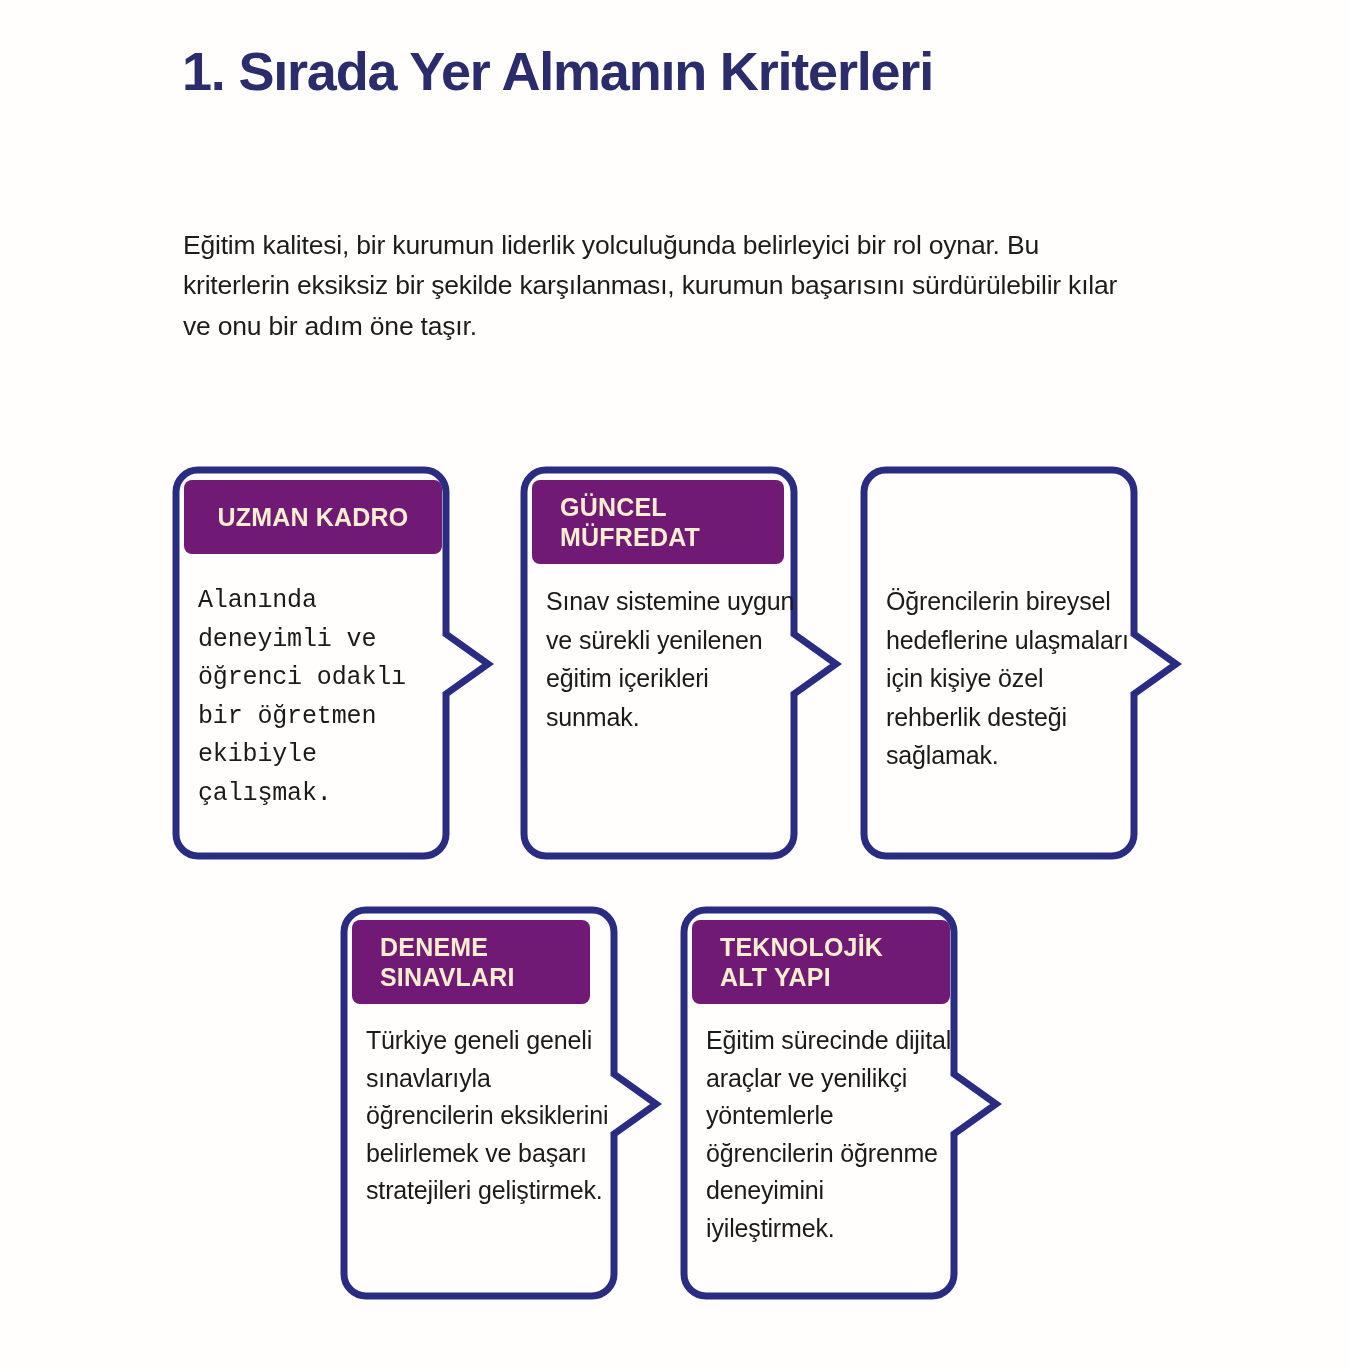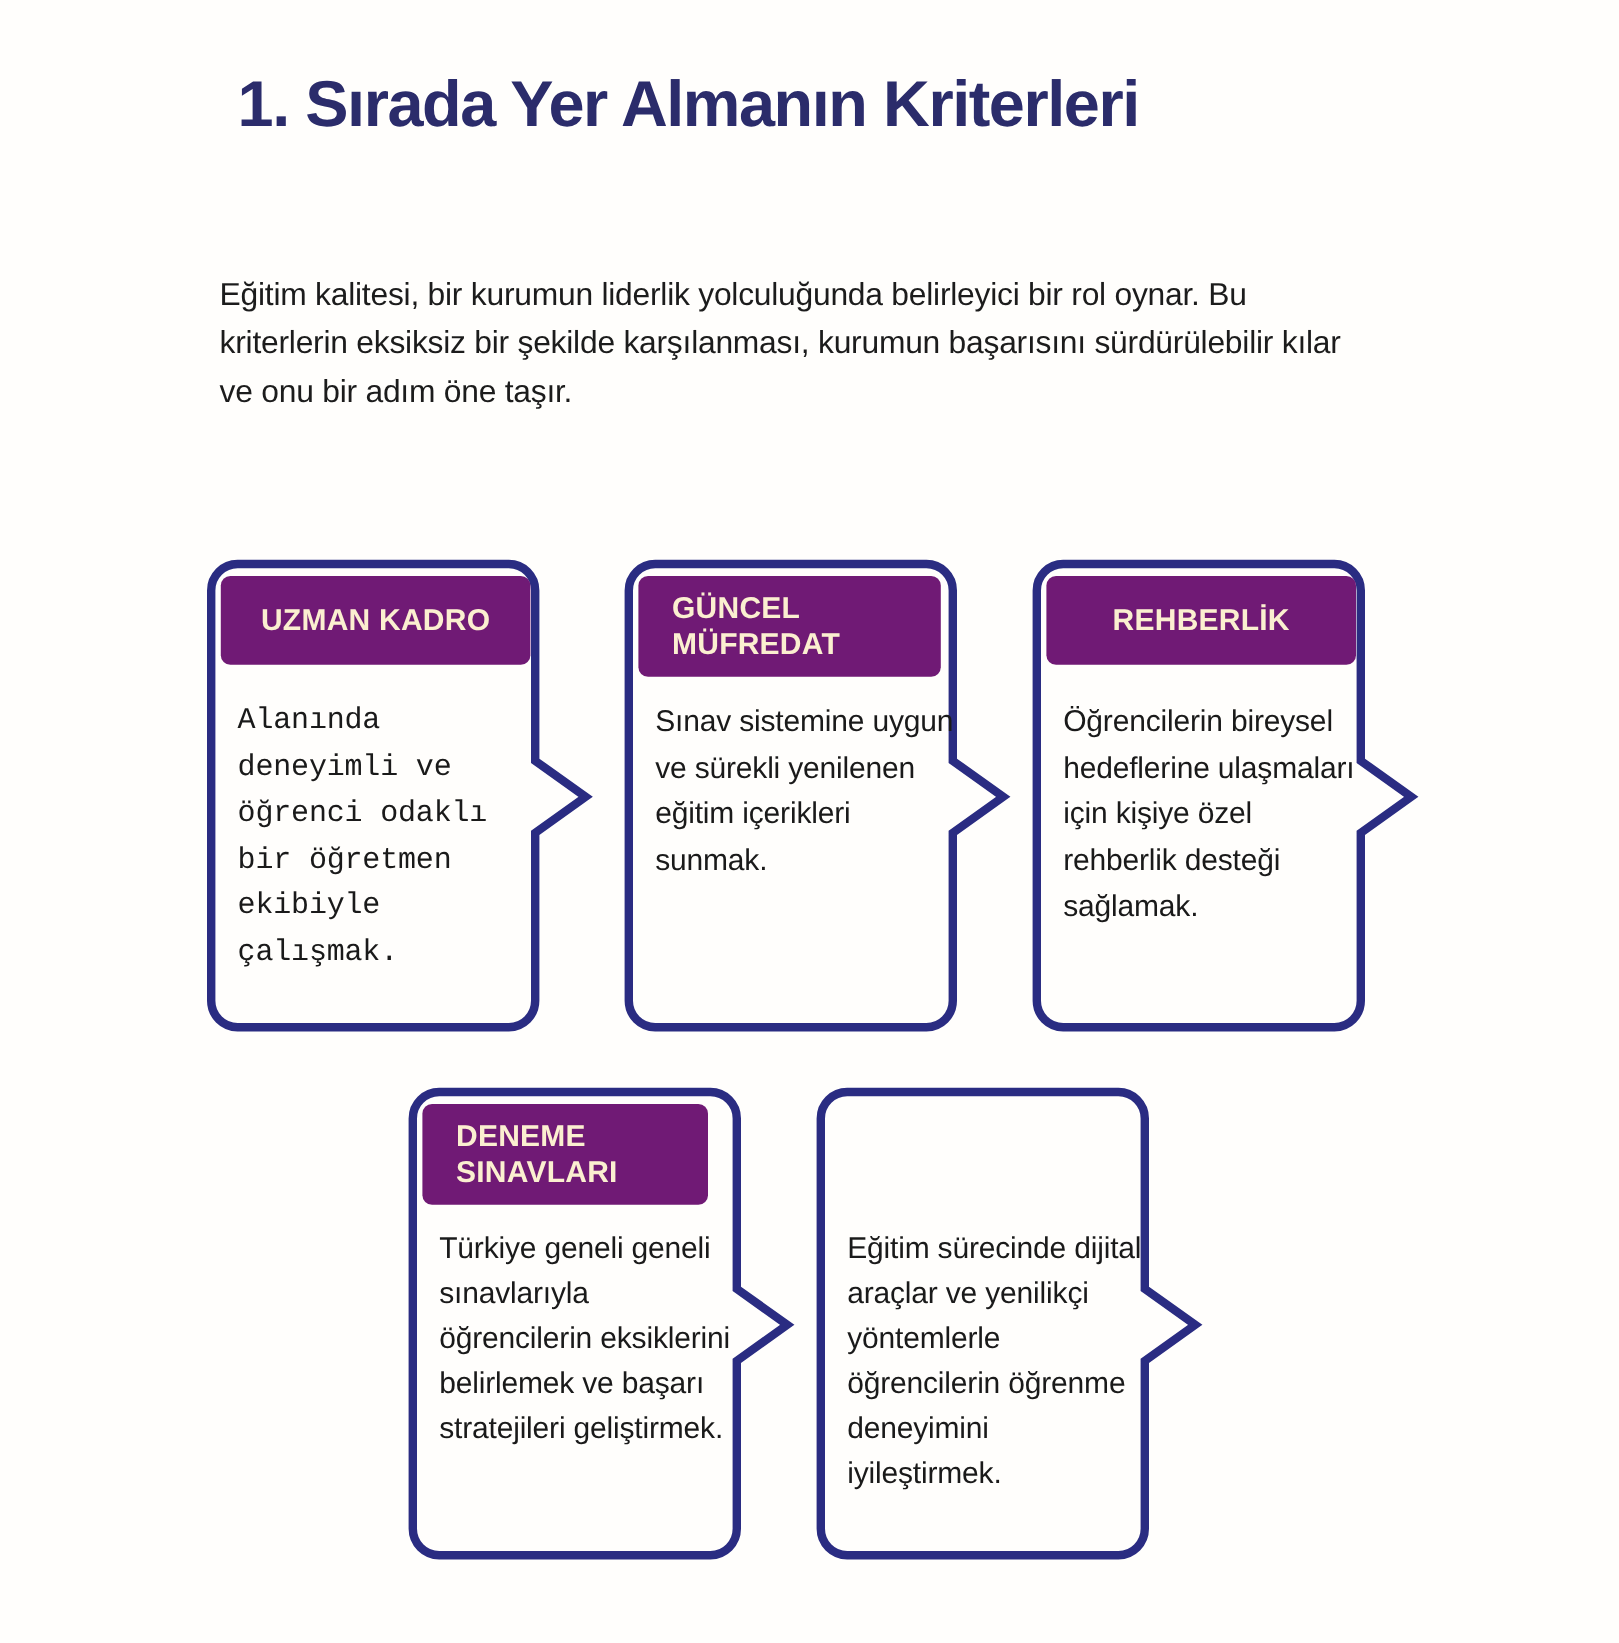--- a/index.html
+++ b/index.html
@@ -29,21 +29,21 @@
     letter-spacing: -0.3px;
     line-height: 1.15;
     margin: 0 0 6px 0;
   }
   .title {
     font-size: 54px;
     font-weight: 700;
     color: #2b2c6b;
     letter-spacing: -1.2px;
     line-height: 1.1;
-    margin: 16px;
+    margin: 0;
   }
   .intro {
     position: absolute;
     left: 183px;
     top: 225px;
     width: 950px;
     font-size: 26.5px;
     line-height: 1.52;
     color: #1c1c1c;
     letter-spacing: -0.2px;
@@ -149,23 +149,20 @@
     </div>
     <div class="card-body" style="left:22px; top:112px; width:250px;">Sınav sistemine uygun ve sürekli yenilenen eğitim içerikleri sunmak.</div>
   </div>
 
   <div class="card" style="left:864px; top:470px; width:274px; height:386px;">
     <div class="card-frame">
       <svg width="340" height="400" viewBox="0 0 340 400" aria-hidden="true">
         <path d="M 26 4 H 252 A 22 22 0 0 1 274 26 V 168 L 316 198 L 274 228 V 368 A 22 22 0 0 1 252 390 H 26 A 22 22 0 0 1 4 368 V 26 A 22 22 0 0 1 26 4 Z" fill="none" stroke="#2a2c82" stroke-width="7" stroke-linejoin="miter"></path>
       </svg>
     </div>
-    <div class="card-header" style="left:8px; top:10px; width:258px; height:74px;">
-      <span class="card-header-text">REHBERLİK</span>
-    </div>
     <div class="card-body" style="left:22px; top:112px; width:256px;">Öğrencilerin bireysel hedeflerine ulaşmaları için kişiye özel rehberlik desteği sağlamak.</div>
   </div>
 
   <div class="card" style="left:344px; top:910px; width:274px; height:386px;">
     <div class="card-frame">
       <svg width="340" height="400" viewBox="0 0 340 400" aria-hidden="true">
         <path d="M 26 4 H 252 A 22 22 0 0 1 274 26 V 168 L 316 198 L 274 228 V 368 A 22 22 0 0 1 252 390 H 26 A 22 22 0 0 1 4 368 V 26 A 22 22 0 0 1 26 4 Z" fill="none" stroke="#2a2c82" stroke-width="7" stroke-linejoin="miter"></path>
       </svg>
     </div>
     <div class="card-header align-left" style="left:8px; top:10px; width:238px; height:84px;">
@@ -174,16 +171,20 @@
     </div>
     <div class="card-body" style="left:22px; top:112px; width:250px; line-height:1.5;">Türkiye geneli geneli sınavlarıyla öğrencilerin eksiklerini belirlemek ve başarı stratejileri geliştirmek.</div>
   </div>
 
   <div class="card" style="left:684px; top:910px; width:274px; height:386px;">
     <div class="card-frame">
       <svg width="340" height="400" viewBox="0 0 340 400" aria-hidden="true">
         <path d="M 26 4 H 252 A 22 22 0 0 1 274 26 V 168 L 316 198 L 274 228 V 368 A 22 22 0 0 1 252 390 H 26 A 22 22 0 0 1 4 368 V 26 A 22 22 0 0 1 26 4 Z" fill="none" stroke="#2a2c82" stroke-width="7" stroke-linejoin="miter"></path>
       </svg>
     </div>
+    <div class="card-header align-left" style="left:8px; top:10px; width:258px; height:84px;">
+      <span class="card-header-text">TEKNOLOJİK
+ALT YAPI</span>
+    </div>
     <div class="card-body" style="left:22px; top:112px; width:252px; line-height:1.5;">Eğitim sürecinde dijital araçlar ve yenilikçi yöntemlerle öğrencilerin öğrenme deneyimini iyileştirmek.</div>
   </div>
 
 </div>
 
 </body></html>

